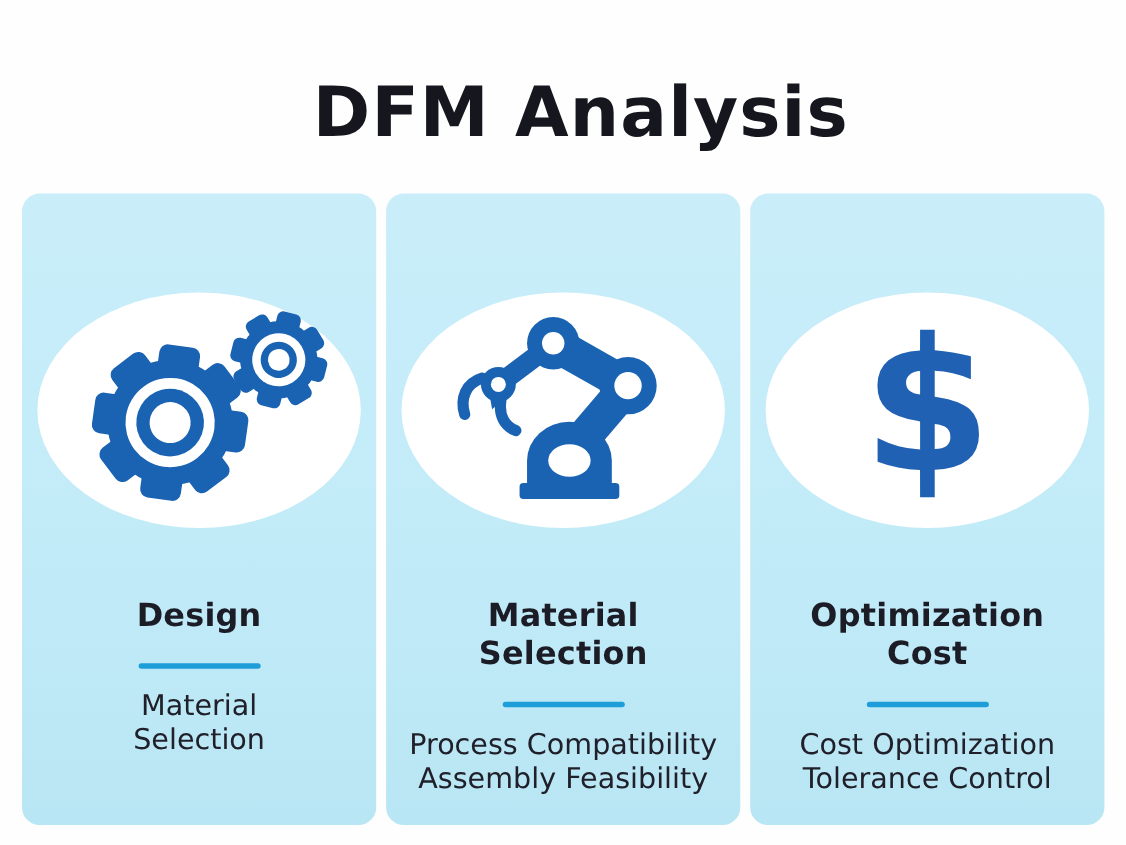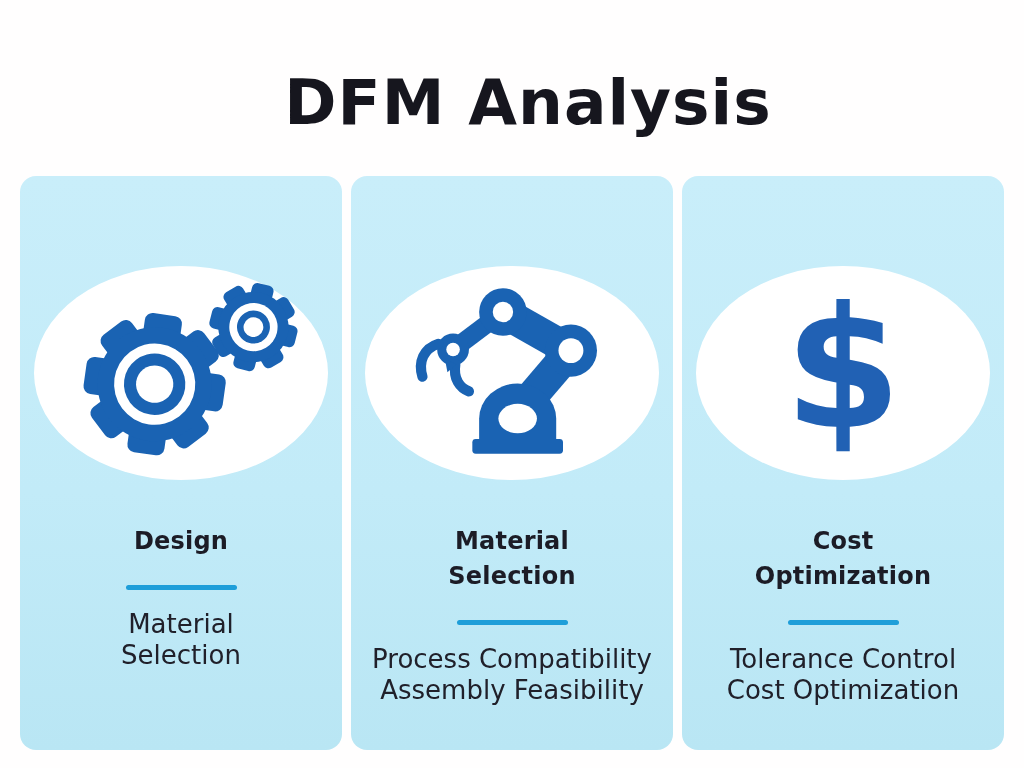--- a/index.html
+++ b/index.html
@@ -47,22 +47,22 @@
     height: 214px;
     margin-top: 90px;
     background: #ffffff;
     border-radius: 50%;
     display: flex;
     align-items: center;
     justify-content: center;
     flex-shrink: 0;
   }
   .heading {
-    margin-top: 44px;
-    font-size: 24px;
+    margin-top: 62px;
+    font-size: 29px;
     line-height: 35px;
     font-weight: 700;
     letter-spacing: 0.2px;
     color: #1c1c26;
     text-align: center;
   }
   .divider {
     margin-top: 26px;
     width: 111px;
     height: 5px;
@@ -168,24 +168,24 @@
         <div>Process Compatibility</div>
         <div>Assembly Feasibility</div>
       </div>
     </div>
 
     <div class="card">
       <div class="icon-ellipse">
         <span class="dollar">$</span>
       </div>
       <div class="heading">
+        <div>Optimization</div>
         <div>Cost</div>
-        <div>Optimization</div>
       </div>
       <div class="divider"></div>
       <div class="body-text">
+        <div>Cost Optimization</div>
         <div>Tolerance Control</div>
-        <div>Cost Optimization</div>
       </div>
     </div>
 
   </div>
 </div>
 
 </body></html>

